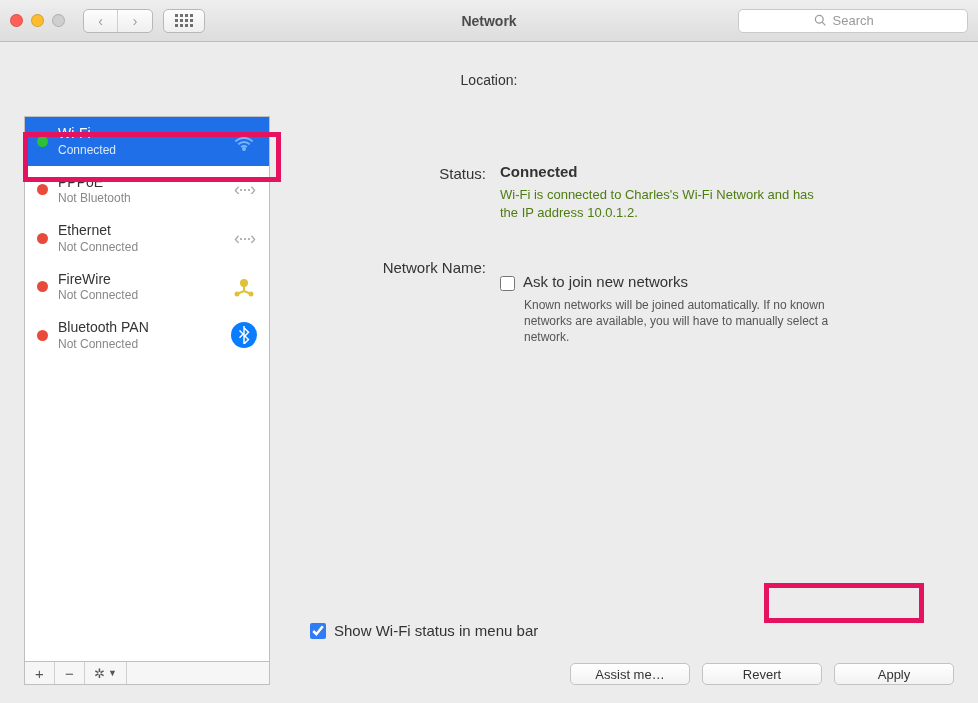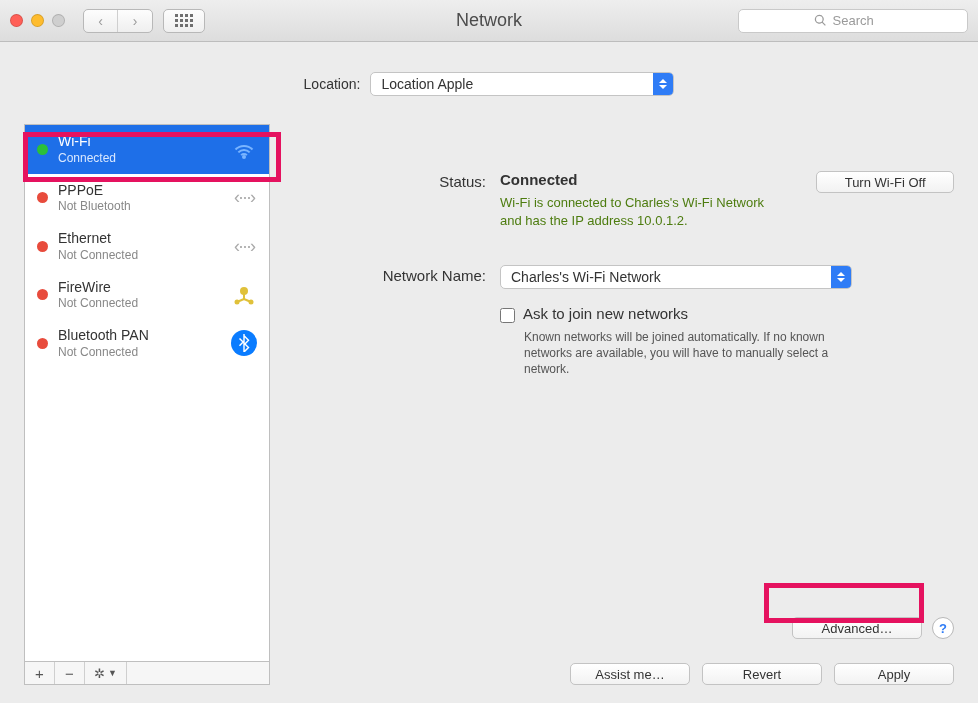--- a/index.html
+++ b/index.html
@@ -43,21 +43,21 @@
     margin-left: 10px;
     width: 42px; height: 24px;
     border: 1px solid #b8b8b8; border-radius: 5px;
     background: linear-gradient(#fdfdfd,#efefef);
     display: flex; align-items: center; justify-content: center;
   }
   .grid-dots { display: grid; grid-template-columns: repeat(4, 3px); grid-template-rows: repeat(3, 3px); gap: 2px;}
   .grid-dots span { background: #6f6f6f; width: 3px; height: 3px;}
   .title {
     position: absolute; left: 50%; transform: translateX(-50%);
-    font-size: 18px; color: #4c4c4c; font-weight: 400;
+    font-size: 14px; color: #4c4c4c; font-weight: 700;
   }
   .search-wrap {
     width: 230px; height: 24px; margin-left: auto;
     background: #fff; border: 1px solid #c9c9c9; border-radius: 5px;
     display: flex; align-items: center; justify-content: center; gap: 6px;
     color: #9a9a9a;
   }
   .search-wrap svg { width: 13px; height: 13px; fill: #9a9a9a;}
   .search-wrap input {
     border: none; outline: none; width: 60px; background: transparent;
@@ -218,24 +218,20 @@
       <svg viewBox="0 0 16 16">
           <path d="M6.5 1a5.5 5.5 0 014.38 8.83l3.65 3.64-1.06 1.06-3.64-3.65A5.5 5.5 0 116.5 1zm0 1.5a4 4 0 100 8 4 4 0 000-8z"></path>
         </svg>
       <input type="text" placeholder="Search" style="">
     </div>
   </div>
 
   <div class="content">
     <div class="location-row">
       <label>Location:</label>
-      <div class="select location-select">
-        <span>Location Apple</span>
-        <div class="caps"></div>
-      </div>
     </div>
 
     <div class="main-row">
 
       <div class="svc-container">
         <div class="svc-list">
 
           <div class="svc-item selected">
             <div class="dot green"></div>
             <div class="svc-text">
@@ -322,45 +318,40 @@
 
       <div class="panel">
         <div class="form-row">
           <div class="form-label">Status:</div>
           <div class="form-body">
             <div class="status-line">
               <div>
                 <span class="status-val">Connected</span>
                 <div class="status-desc">Wi-Fi is connected to Charles's Wi-Fi Network and has the IP address 10.0.1.2.</div>
               </div>
-              <button class="mac-btn wifi-off-btn">Turn Wi-Fi Off</button>
             </div>
           </div>
         </div>
 
         <div class="form-row" style="margin-top:22px;">
           <div class="form-label">Network Name:</div>
           <div class="form-body">
-            <div class="select net-select">
-              <span>Charles's Wi-Fi Network</span>
-              <div class="caps"></div>
-            </div>
             <div class="check-row" style="margin-top:16px;">
               <input type="checkbox" style="">
               <span style="font-size:15px">Ask to join new networks</span>
             </div>
             <div class="ask-desc">Known networks will be joined automatically. If no known networks are available, you will have to manually select a network.</div>
           </div>
         </div>
 
         <div class="bottom-opts">
-          <div class="right">
-            <button class="mac-btn adv-btn">Advanced…</button>
-            <div class="help-badge">?</div>
-          </div>
+          <label class="left">
+            <input type="checkbox" checked="" style="">
+            <span>Show Wi-Fi status in menu bar</span>
+          </label>
         </div>
 
         <div class="footer-btns">
           <button class="mac-btn">Assist me…</button>
           <button class="mac-btn">Revert</button>
           <button class="mac-btn">Apply</button>
         </div>
       </div>
     </div>
   </div>

